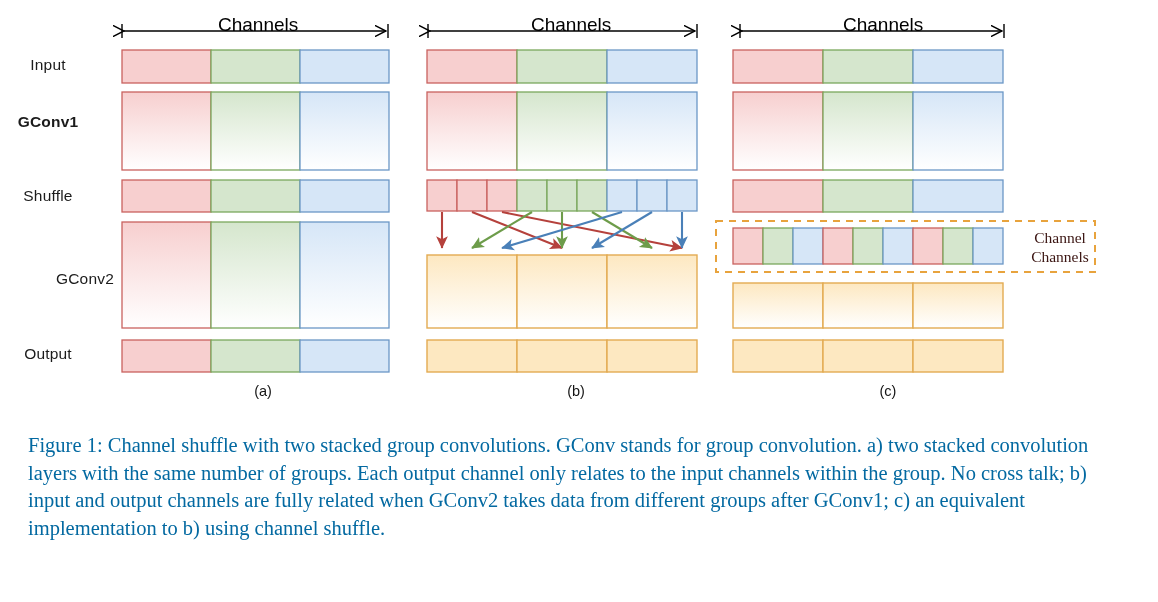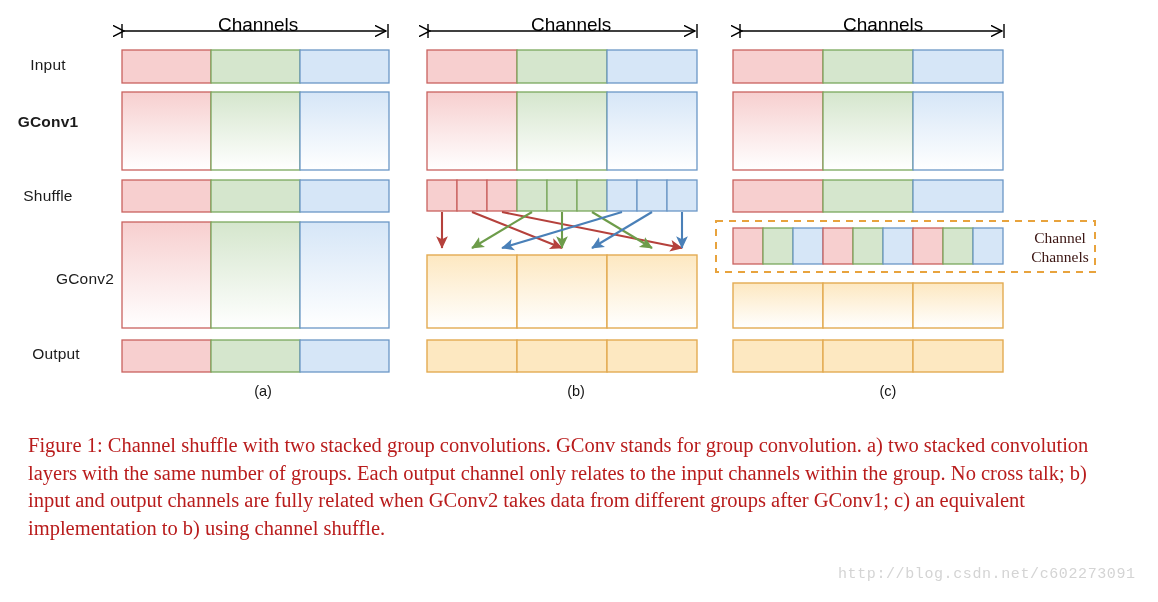--- a/index.html
+++ b/index.html
@@ -26,40 +26,40 @@
     text-align:center;
   }
   .cs-label{
     position:absolute;font-family:Liberation Serif, serif;
     font-size:15.5px;color:#3b1512;line-height:19px;text-align:center;
     width:110px;
   }
   .caption{
     position:absolute;left:28px;top:432px;width:1104px;
     font-family:"Liberation Serif", serif;
-    font-size:20.5px;line-height:27.5px;color:#b91c1c;
+    font-size:20.5px;line-height:27.5px;color:#0369a1;
     text-align:left;
   }
   .watermark{
     position:absolute;left:838px;top:566px;
     font-family:"Liberation Mono", monospace;
     font-size:15px;color:#d4d4d4;letter-spacing:.6px;
     white-space:nowrap;
   }
 </style>
 </head>
 <body>
 
 <div id="fig">
 
   <div class="row-label" style="left:0px;top:56px;">Input</div>
   <div class="row-label" style="left:0px;top:113px;font-weight:bold;">GConv1</div>
   <div class="row-label" style="left:0px;top:187px;">Shuffle</div>
   <div class="row-label" style="left:0px;top:270px;margin-left:37px;">GConv2</div>
-  <div class="row-label" style="left:8px;top:345px;">Output</div>
+  <div class="row-label" style="left:0px;top:345px;">Output</div>
 
   <div class="chan-label" style="left:215px;top:14px;">Channels</div>
   <div class="chan-label" style="left:528px;top:14px;">Channels</div>
   <div class="chan-label" style="left:840px;top:14px;">Channels</div>
 
   <div class="panel-label" style="left:243px;top:383px;">(a)</div>
   <div class="panel-label" style="left:556px;top:383px;">(b)</div>
   <div class="panel-label" style="left:868px;top:383px;">(c)</div>
 
   <div class="cs-label" style="left:1005px;top:228px;">
@@ -238,14 +238,13 @@
       </g>
       <g>
         <rect x="733" y="340" width="90" height="32" fill="#fde8c1" stroke="#e3ab52" stroke-width="1.4"></rect>
         <rect x="823" y="340" width="90" height="32" fill="#fde8c1" stroke="#e3ab52" stroke-width="1.4"></rect>
         <rect x="913" y="340" width="90" height="32" fill="#fde8c1" stroke="#e3ab52" stroke-width="1.4"></rect>
       </g>
     </g>
   </svg>
 
   <div class="caption">Figure 1: Channel shuffle with two stacked group convolutions. GConv stands for group convolution. a) two stacked convolution layers with the same number of groups. Each output channel only relates to the input channels within the group. No cross talk; b) input and output channels are fully related when GConv2 takes data from different groups after GConv1; c) an equivalent implementation to b) using channel shuffle.</div>
-  <div class="watermark">http://blog.csdn.net/c602273091</div>
 </div>
 
 </body></html>

